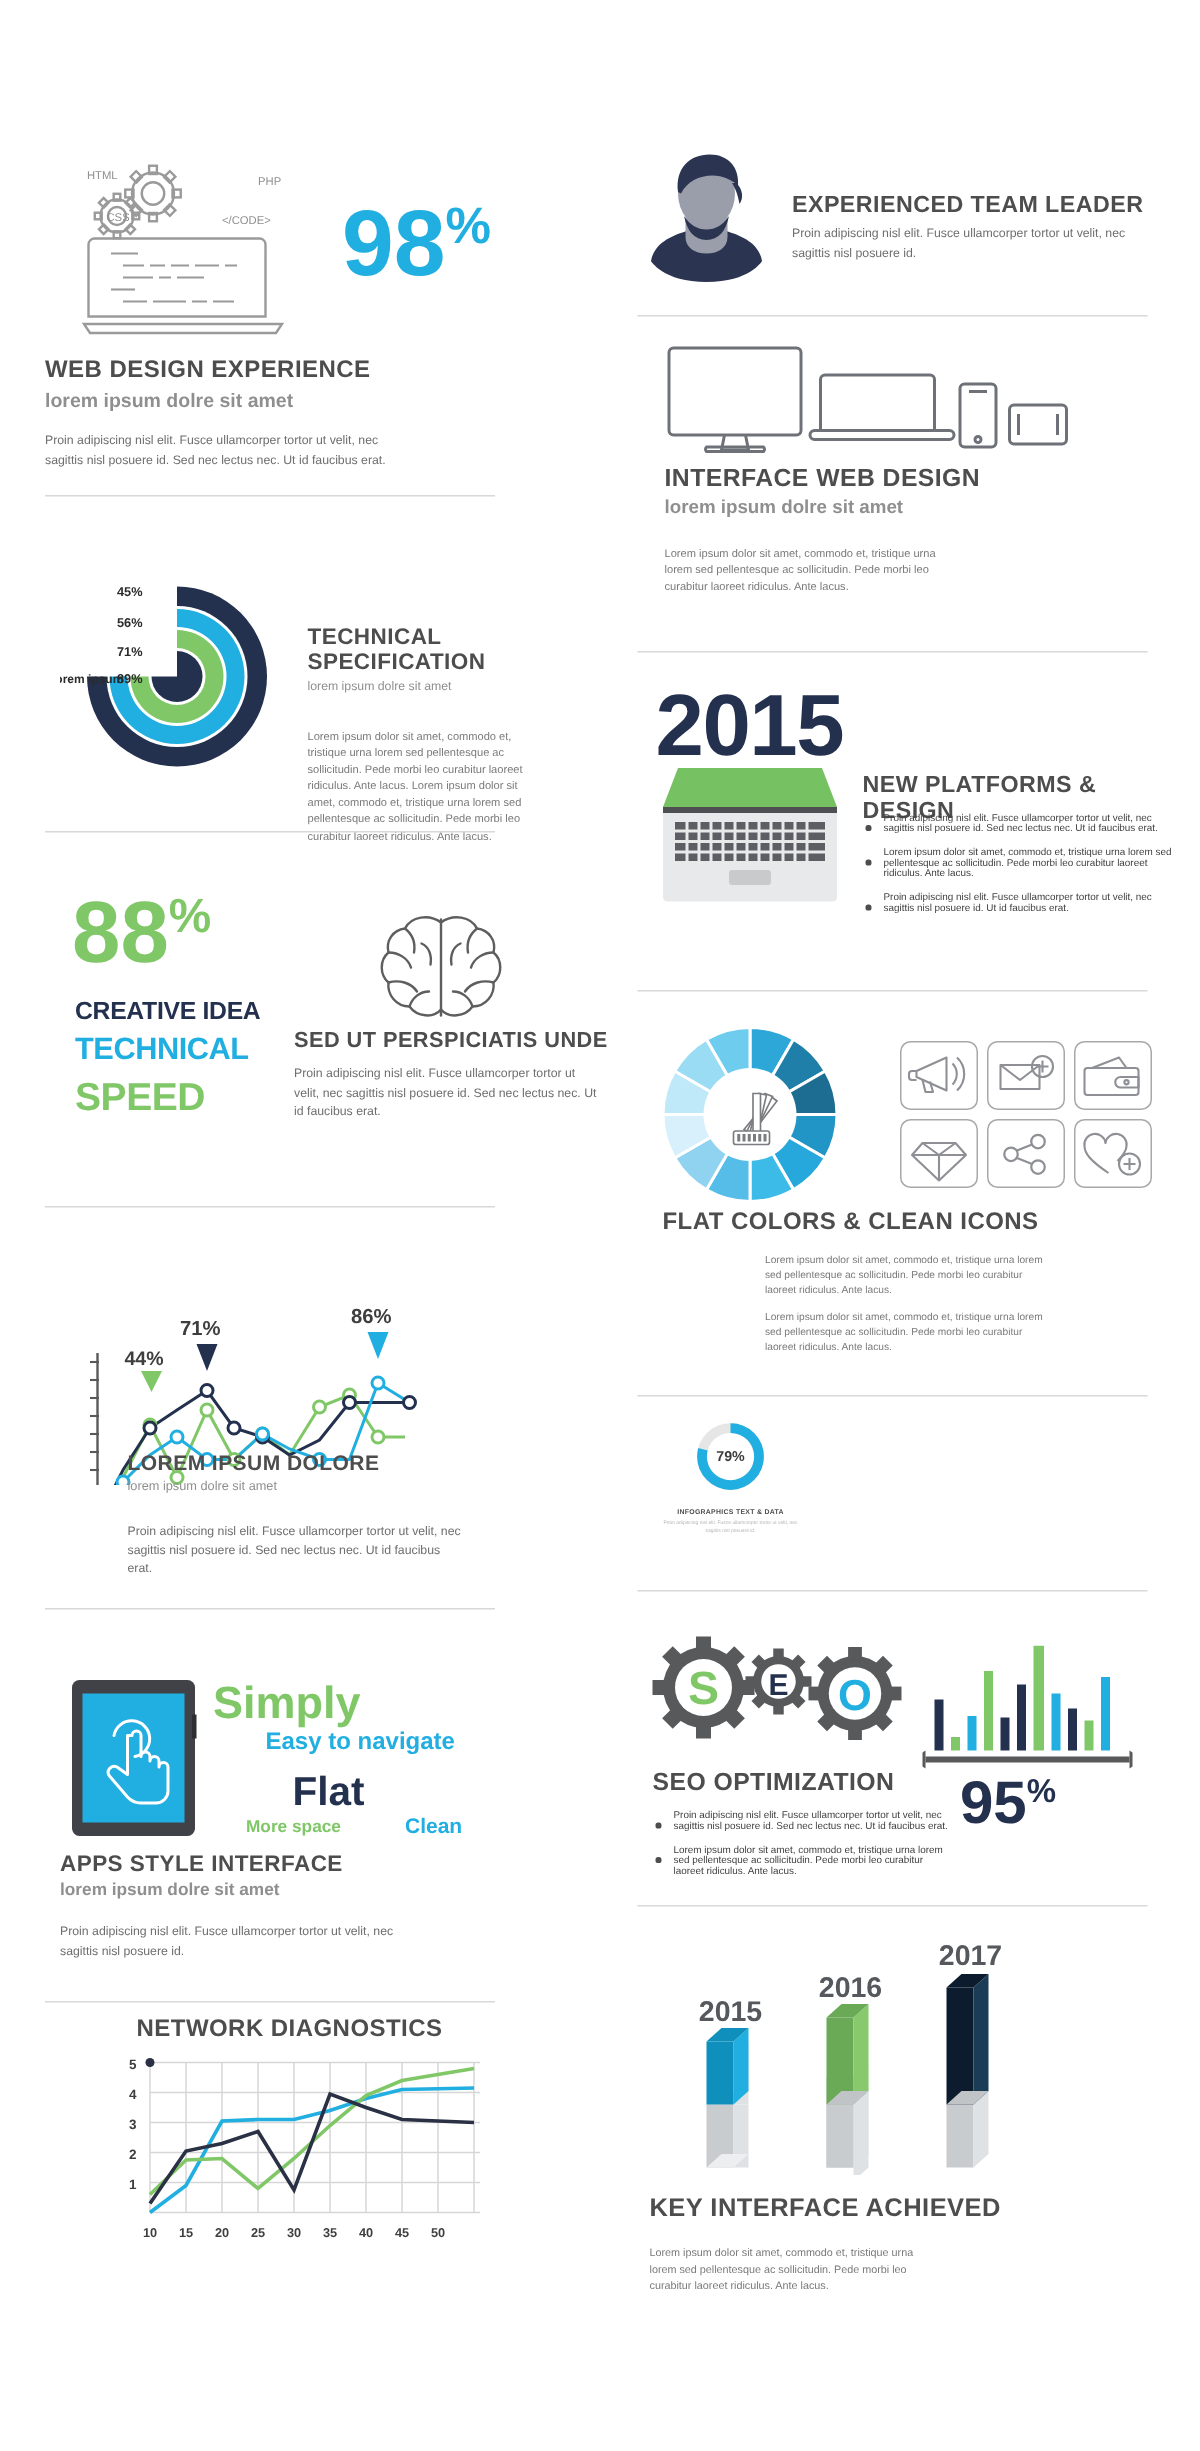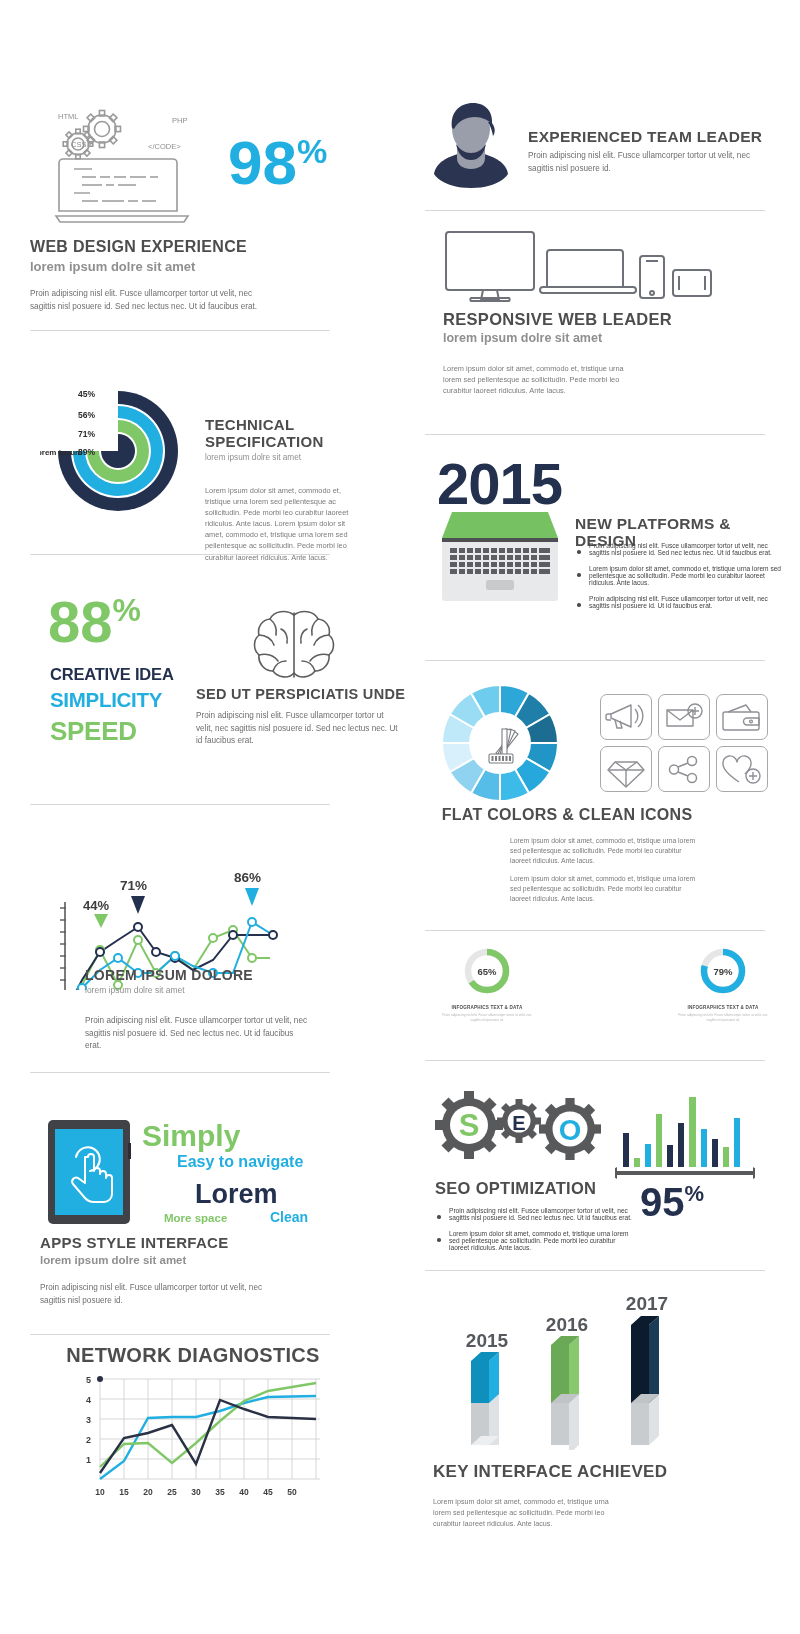--- a/index.html
+++ b/index.html
@@ -156,21 +156,21 @@
     </div>
 
     <div class="rule" style="left:30px; top:542px; width:300px;"></div>
 
     <div class="block" style="left:30px; top:585px; width:370px;">
       <div class="big-pct green" style="position:absolute; left:18px; top:0px; font-size:58px;">
         <span>88</span><span class="pct-sign">%</span>
       </div>
       <div style="position:absolute; left:20px; top:68px;">
         <div class="navy" style="font-size:16.5px; font-weight:bold; letter-spacing:-0.2px;">CREATIVE IDEA</div>
-        <div class="cyan" style="font-size:20.5px; font-weight:bold; margin-top:4px; letter-spacing:-0.3px;">SIMPLICITY</div>
+        <div class="cyan" style="font-size:20.5px; font-weight:bold; margin-top:4px; letter-spacing:-0.3px;">TECHNICAL</div>
         <div class="green" style="font-size:26px; font-weight:bold; margin-top:4px; letter-spacing:-0.3px;">SPEED</div>
       </div>
       <svg width="92" height="78" viewBox="0 0 92 78" style="position:absolute; left:218px; top:8px;">
         <g fill="none" stroke="#5e5e5e" stroke-width="1.6" stroke-linecap="round">
           <path d="M46 8 v64"></path>
           <path d="M46 10 C38 4 26 6 22 14 C14 15 9 22 11 30 C5 35 5 45 11 50 C10 58 16 66 25 66 C30 73 41 74 46 68"></path>
           <path d="M46 10 C54 4 66 6 70 14 C78 15 83 22 81 30 C87 35 87 45 81 50 C82 58 76 66 67 66 C62 73 51 74 46 68"></path>
           <path d="M22 14 C27 18 29 24 28 30"></path>
           <path d="M11 30 C18 30 24 34 26 40"></path>
           <path d="M11 50 C18 48 26 50 30 56"></path>
@@ -287,33 +287,33 @@
         <rect x="15" y="12" width="68" height="86" fill="#21aee0"></rect>
         <rect x="88" y="26" width="3" height="16" fill="#2c2e33"></rect>
         <g fill="none" stroke="#ffffff" stroke-width="2" stroke-linecap="round" stroke-linejoin="round">
           <path d="M36 40 a12 12 0 1 1 14 14"></path>
           <path d="M45 40 v26 l-7 -5 a4 4 0 0 0 -5 6 l12 14 a12 12 0 0 0 9 4 h10 a8 8 0 0 0 8 -8 v-16 a3 3 0 0 0 -6 0 v-4 a3 3 0 0 0 -6 0 v-3 a3 3 0 0 0 -6 0 v-14 a3 3 0 0 0 -6 0 z"></path>
         </g>
       </svg>
       <div style="position:absolute; left:112px; top:0px; width:250px; height:112px;text-decoration:underline;">
         <div class="green" style="position:absolute; left:0px; top:2px; font-size:30px; font-weight:bold;">Simply</div>
         <div class="cyan" style="position:absolute; left:35px; top:36px; font-size:16px; font-weight:bold;">Easy to navigate</div>
-        <div class="navy" style="position:absolute; left:53px; top:62px; font-size:27px; font-weight:bold;">Lorem</div>
+        <div class="navy" style="position:absolute; left:53px; top:62px; font-size:27px; font-weight:bold;">Flat</div>
         <div class="green" style="position:absolute; left:22px; top:95px; font-size:11.5px; font-weight:bold;">More space</div>
         <div class="cyan" style="position:absolute; left:128px; top:92px; font-size:14px; font-weight:bold;">Clean</div>
       </div>
       <h2 class="title" style="position:absolute; left:10px; top:118px; font-size:15px;">APPS STYLE INTERFACE</h2>
       <h3 class="subtitle" style="position:absolute; left:10px; top:137px; font-size:11.5px;">lorem ipsum dolre sit amet</h3>
       <p class="body" style="position:absolute; left:10px; top:165px; width:230px;">Proin adipiscing nisl elit. Fusce ullamcorper tortor ut velit, nec sagittis nisl posuere id.</p>
     </div>
 
     <div class="rule" style="left:30px; top:1322px; width:300px;"></div>
 
     <div class="block" style="left:30px; top:1332px; width:370px;">
-      <h2 class="title" style="text-align:center; width:270px; margin-left:28px; font-size:20px;">NETWORK DIAGNOSTICS</h2>
+      <h2 class="title" style="text-align:center; width:270px; margin-left:28px; font-size:16px;">NETWORK DIAGNOSTICS</h2>
       <svg width="300" height="140" viewBox="0 0 300 140" style="margin-top:5px; margin-left:20px;">
 
         <g stroke="#d6d6d6" stroke-width="1">
           <path d="M50 8 H270"></path>
             <path d="M50 28 H270"></path>
             <path d="M50 48 H270"></path>
           <path d="M50 68 H270"></path>
             <path d="M50 88 H270"></path>
             <path d="M50 108 H270"></path>
           <path d="M50 8 V108"></path>
@@ -386,21 +386,21 @@
 
           <rect x="197" y="28" width="24" height="42" rx="3"></rect>
           <path d="M203 33 h12"></path>
           <circle cx="209" cy="65" r="2"></circle>
 
           <rect x="230" y="42" width="38" height="26" rx="3"></rect>
           <path d="M236 48 v14"></path>
           <path d="M262 48 v14"></path>
         </g>
       </svg>
-      <h2 class="title" style="position:absolute; left:18px; top:82px; font-size:16.5px;">RESPONSIVE  WEB LEADER</h2>
+      <h2 class="title" style="position:absolute; left:18px; top:82px; font-size:16.5px;">INTERFACE  WEB DESIGN</h2>
       <h3 class="subtitle" style="position:absolute; left:18px; top:103px; font-size:12.5px;">lorem ipsum dolre sit amet</h3>
       <p class="bodysm" style="position:absolute; left:18px; top:135px; width:200px;">Lorem ipsum dolor sit amet, commodo et, tristique urna lorem sed pellentesque ac sollicitudin. Pede morbi leo curabitur laoreet ridiculus. Ante lacus.</p>
     </div>
 
     <div class="rule" style="left:25px; top:434px; width:340px;"></div>
 
     <div class="block" style="left:25px; top:450px; width:370px;">
       <div class="navy" style="position:absolute; left:12px; top:0px; font-size:58px; font-weight:bold; letter-spacing:-1px;">2015</div>
       <svg width="120" height="100" viewBox="0 0 120 100" style="position:absolute; left:15px; top:58px;">
         <path d="M12 4 h96 l10 26 h-116 z" fill="#76c162"></path>
@@ -549,31 +549,20 @@
     </div>
 
     <div class="rule" style="left:25px; top:930px; width:340px;"></div>
 
     <div class="block" style="left:25px; top:946px; width:360px;">
       <div style="display:flex; justify-content:space-between; padding:0 12px;">
         <div style="width:100px; text-align:center;">
           <div style="position:relative; width:50px; height:50px; margin:0 auto;">
             <svg width="50" height="50" viewBox="0 0 50 50">
               <circle cx="25" cy="25" r="19" fill="none" stroke="#e6e6e6" stroke-width="6.5"></circle>
-              <circle cx="25" cy="25" r="19" fill="none" stroke="#80c767" stroke-width="6.5" stroke-dasharray="77.6 41.8" stroke-dashoffset="0" transform="rotate(-90 25 25)" stroke-linecap="butt"></circle>
-            </svg>
-            <div class="donut-label">65%</div>
-          </div>
-          <div class="cap-title" style="margin-top:9px;">INFOGRAPHICS TEXT &amp; DATA</div>
-          <div class="cap-body" style="margin-top:3px;">Proin adipiscing nisl elit. Fusce ullamcorper tortor ut velit, nec sagittis nisl posuere id.</div>
-        </div>
-        <div style="width:100px; text-align:center;">
-          <div style="position:relative; width:50px; height:50px; margin:0 auto;">
-            <svg width="50" height="50" viewBox="0 0 50 50">
-              <circle cx="25" cy="25" r="19" fill="none" stroke="#e6e6e6" stroke-width="6.5"></circle>
               <circle cx="25" cy="25" r="19" fill="none" stroke="#21aee0" stroke-width="6.5" stroke-dasharray="94.3 25.1" stroke-dashoffset="0" transform="rotate(-90 25 25)" stroke-linecap="butt"></circle>
             </svg>
             <div class="donut-label">79%</div>
           </div>
           <div class="cap-title" style="margin-top:9px;">INFOGRAPHICS TEXT &amp; DATA</div>
           <div class="cap-body" style="margin-top:3px;">Proin adipiscing nisl elit. Fusce ullamcorper tortor ut velit, nec sagittis nisl posuere id.</div>
         </div>
       </div>
     </div>
 

